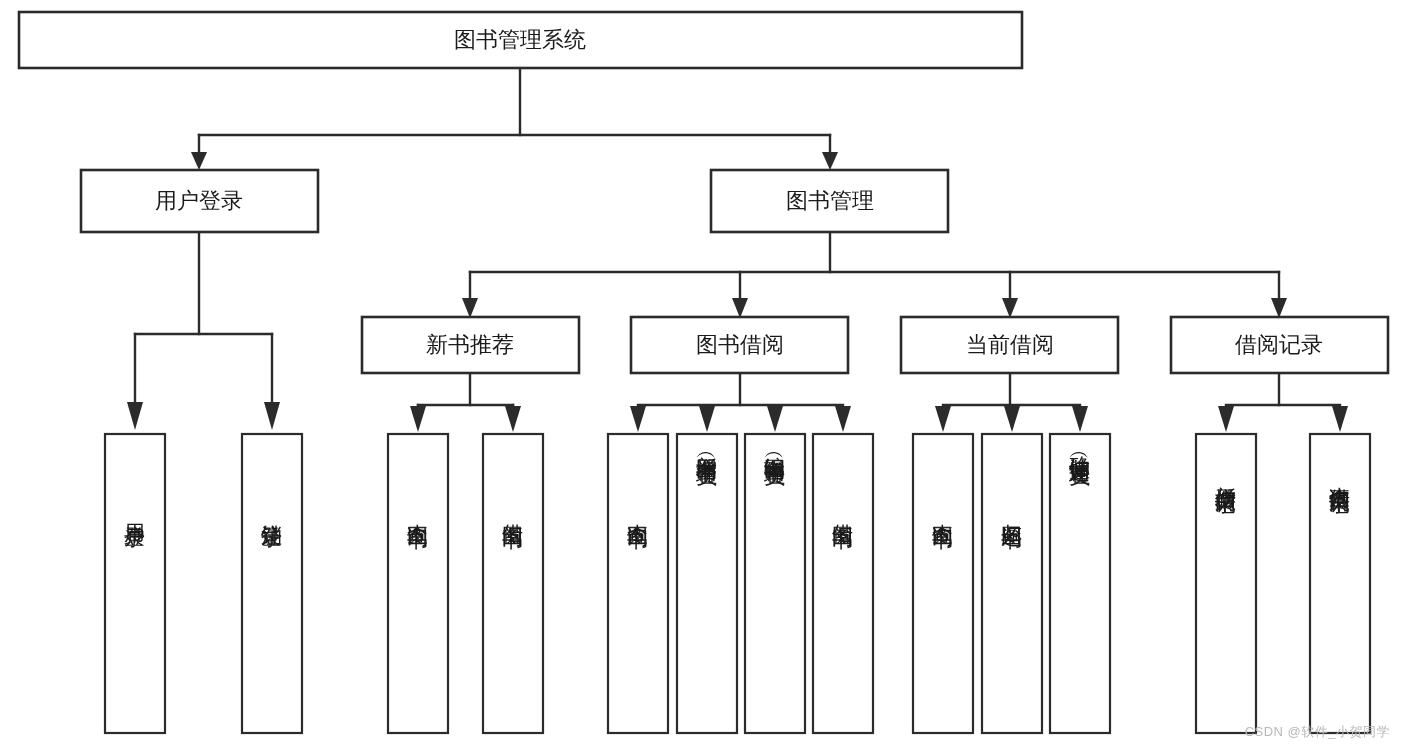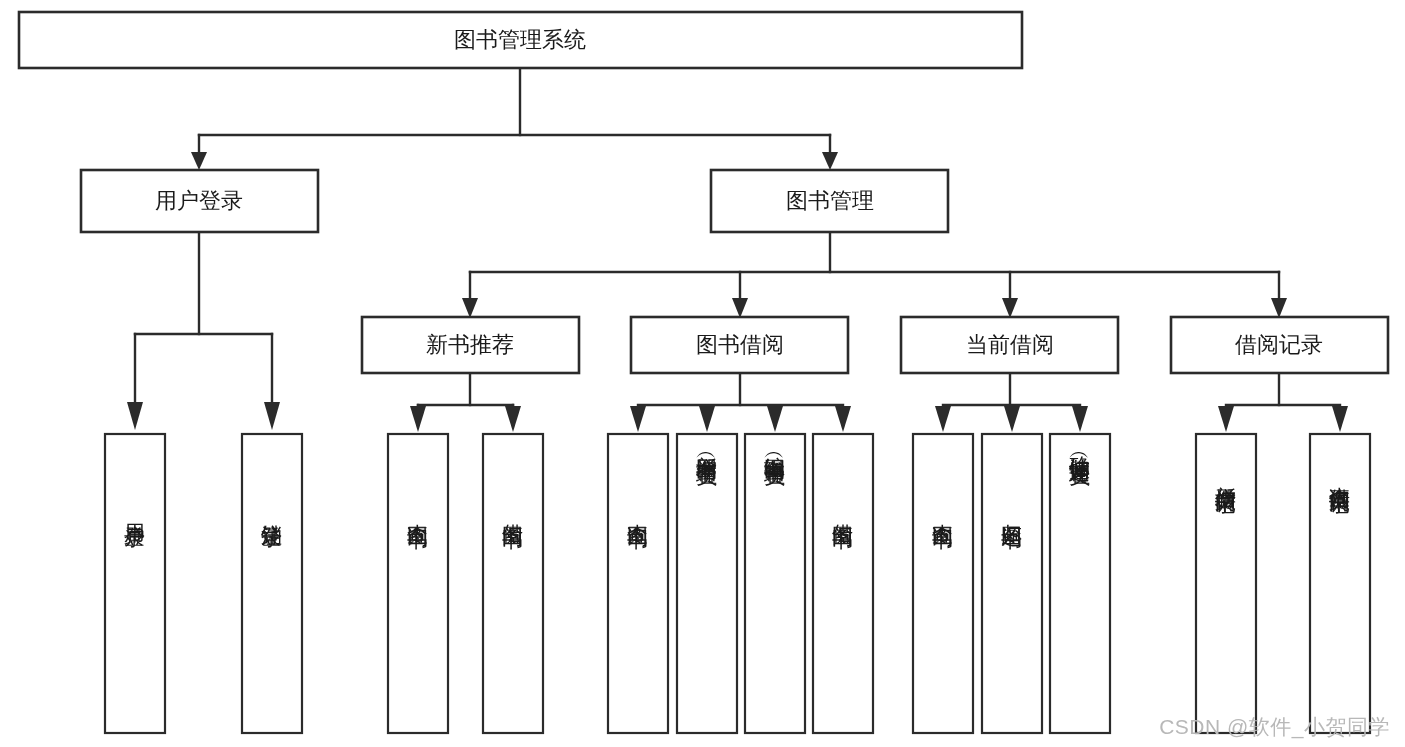--- a/index.html
+++ b/index.html
@@ -60,21 +60,21 @@
     writing-mode: vertical-rl;
     text-orientation: upright;
     letter-spacing: 1.5px;
     text-anchor: middle;
   }
   .watermark {
     position: absolute;
     right: 8px;
     bottom: 6px;
     font-family: "Liberation Sans", "DejaVu Sans", sans-serif;
-    font-size: 21px;
+    font-size: 13px;
     color: #b8b8b8;
     white-space: nowrap;
     pointer-events: none;
     letter-spacing: 0.5px;
     text-align: center;
   }
 </style>
 </head>
 <body>
 

